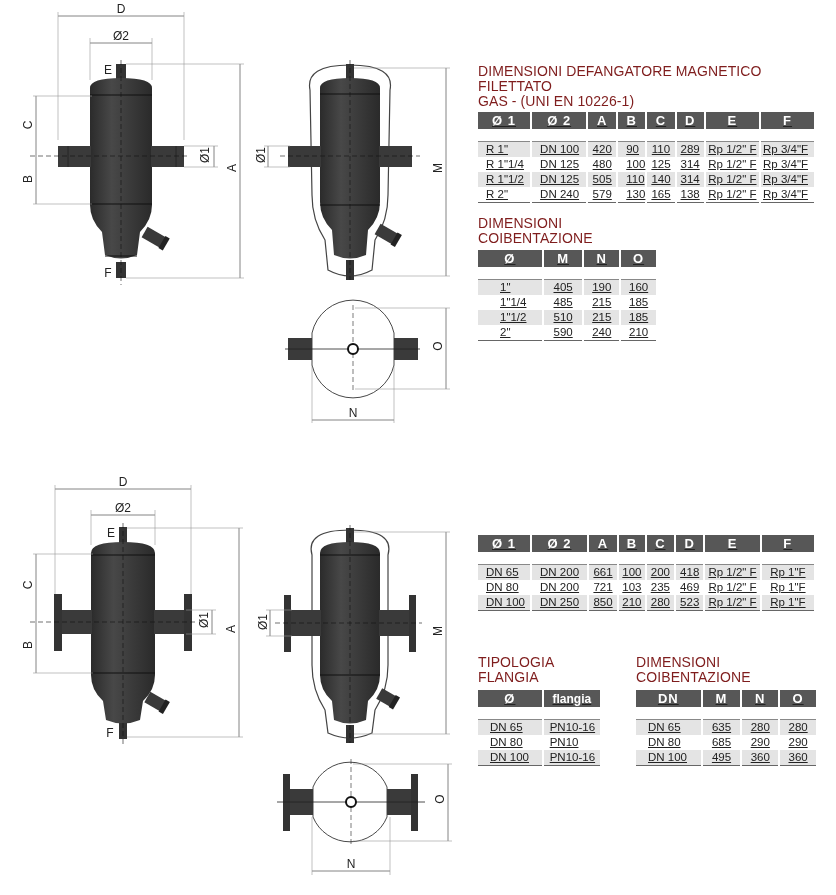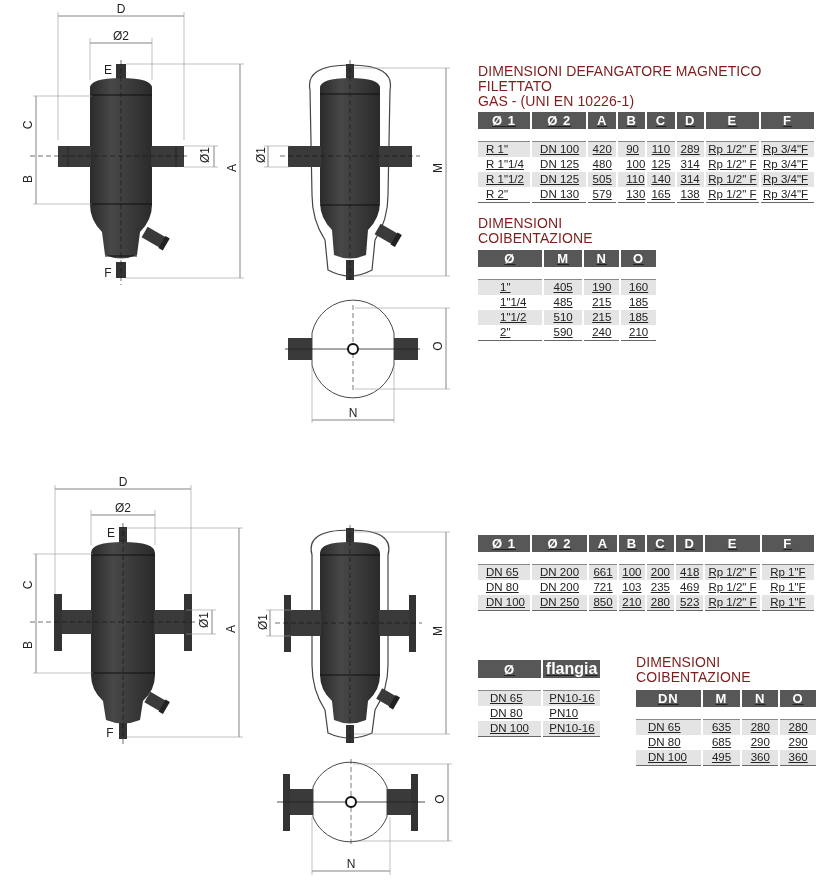--- a/index.html
+++ b/index.html
@@ -284,21 +284,21 @@
           <td class="l">DN 125</td>
           <td class="c">505</td>
           <td class="l">110</td>
           <td class="c">140</td>
           <td class="c">314</td>
           <td class="c">Rp 1/2" F</td>
           <td class="r">Rp 3/4"F</td>
       </tr>
       <tr class="last">
         <td class="l">R 2"</td>
-          <td class="l">DN 130</td>
+          <td class="l">DN 240</td>
           <td class="c">579</td>
           <td class="l">130</td>
           <td class="c">165</td>
           <td class="c">138</td>
           <td class="c">Rp 1/2" F</td>
           <td class="r">Rp 3/4"F</td>
       </tr>
     </tbody>
   </table>
 </div>
@@ -408,29 +408,30 @@
           <td class="c">280</td>
           <td class="c">523</td>
           <td class="c">Rp 1/2" F</td>
           <td class="c">Rp 1"F</td>
       </tr>
     </tbody>
   </table>
 </div>
 
 <div class="tbl-block" style="left:478px;top:655px;width:125px;">
+  <div class="tbl-title">TIPOLOGIA FLANGIA</div>
   <table class="spec" style="width:126px;margin-top:5px;">
     <colgroup>
         <col style="width:65px">
         <col style="width:57px">
       </colgroup>
     <thead>
         <tr>
       <th>Ø</th>
-      <th style="letter-spacing:0;font-size:16px">flangia</th>
+      <th style="letter-spacing:0;font-size:12px">flangia</th>
     </tr>
       </thead>
     <tbody>
       <tr class="spacer">
           <td colspan="2"></td>
         </tr>
       <tr class="first">
           <td class="l" style="padding-left:12px !important">DN 65</td>
           <td class="l" style="padding-left:6px !important">PN10-16</td>
         </tr>

